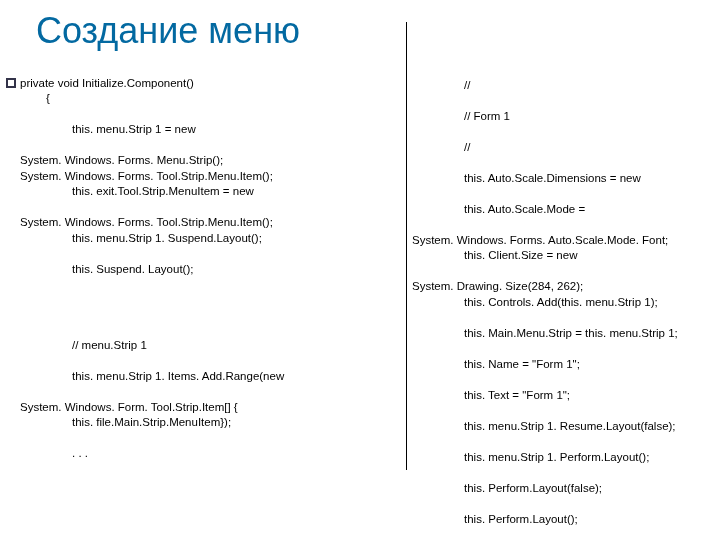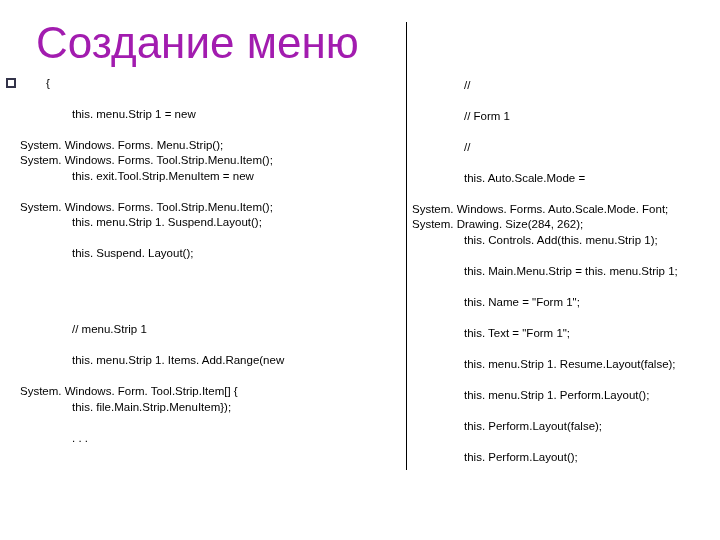--- a/index.html
+++ b/index.html
@@ -5,26 +5,26 @@
   * { margin: 0; padding: 0; box-sizing: border-box; }
   body {
     width: 720px;
     height: 540px;
     background: #fff;
     font-family: Arial, sans-serif;
     position: relative;
     overflow: hidden;
   }
   .title {
-    font-size: 44px;
+    font-size: 36px;
     font-weight: normal;
-    color: #a21caf;
+    color: #0369a1;
     position: absolute;
     left: 36px;
-    top: 18px;
+    top: 10px;
   }
   .bullet-sq {
     position: absolute;
     width: 10px;
     height: 10px;
     border: 2px solid #333349;
     left: 6px;
     top: 78px;
   }
   .columns {
@@ -67,20 +67,21 @@
 <body>
 
 <div class="title">Создание меню</div>
 <div class="bullet-sq"></div>
 <div class="divider"></div>
 
 <div class="columns">
 
   <div class="col col-left">
     <div class="block">
+<span>private void Initialize.Component()</span>
 <span class="i1">{</span>
 <span class="i2">this. menu.Strip 1 = new</span>
 <span>System. Windows. Forms. Menu.Strip();</span>
 <span>System. Windows. Forms. Tool.Strip.Menu.Item();</span>
 <span class="i2">this. exit.Tool.Strip.MenuItem = new</span>
 <span>System. Windows. Forms. Tool.Strip.Menu.Item();</span>
 <span class="i2">this. menu.Strip 1. Suspend.Layout();</span>
 <span class="i2">this. Suspend. Layout();</span>
     </div>
 
@@ -99,22 +100,24 @@
 
 
     </div>
   </div>
 
   <div class="col col-right">
     <div class="block">
 <span class="i2">//</span>
 <span class="i2">// Form 1</span>
 <span class="i2">//</span>
+<span class="i2">this. Auto.Scale.Dimensions = new</span>
 <span class="i2">this. Auto.Scale.Mode =</span>
 <span>System. Windows. Forms. Auto.Scale.Mode. Font;</span>
+<span class="i2">this. Client.Size = new</span>
 <span>System. Drawing. Size(284, 262);</span>
 <span class="i2">this. Controls. Add(this. menu.Strip 1);</span>
 <span class="i2">this. Main.Menu.Strip = this. menu.Strip 1;</span>
 <span class="i2">this. Name = "Form 1";</span>
 <span class="i2">this. Text = "Form 1";</span>
 <span class="i2">this. menu.Strip 1. Resume.Layout(false);</span>
 <span class="i2">this. menu.Strip 1. Perform.Layout();</span>
 <span class="i2">this. Perform.Layout(false);</span>
 <span class="i2">this. Perform.Layout();</span>
 

